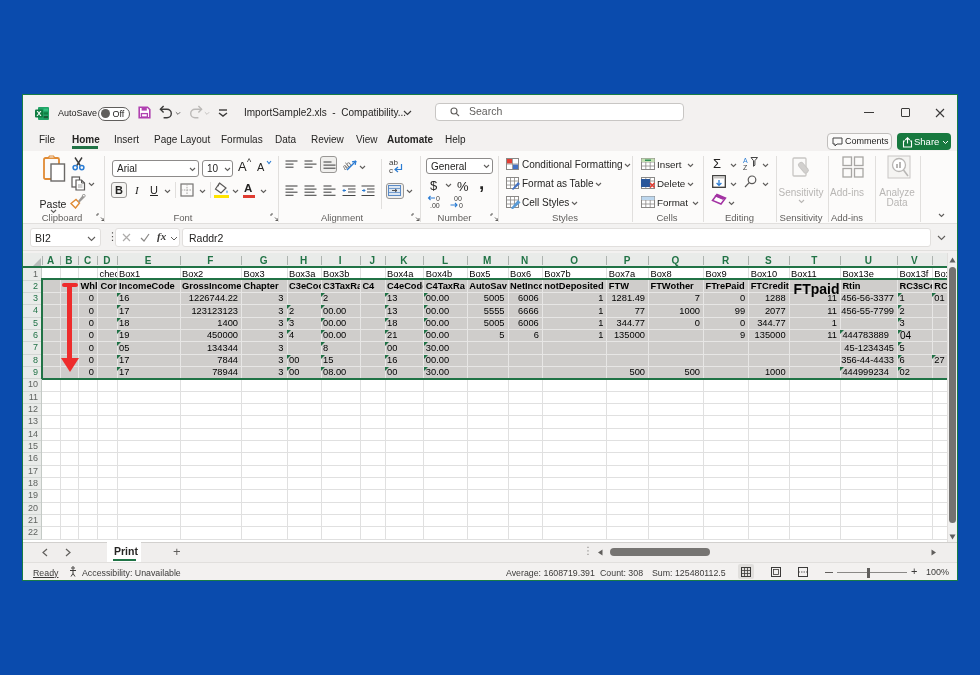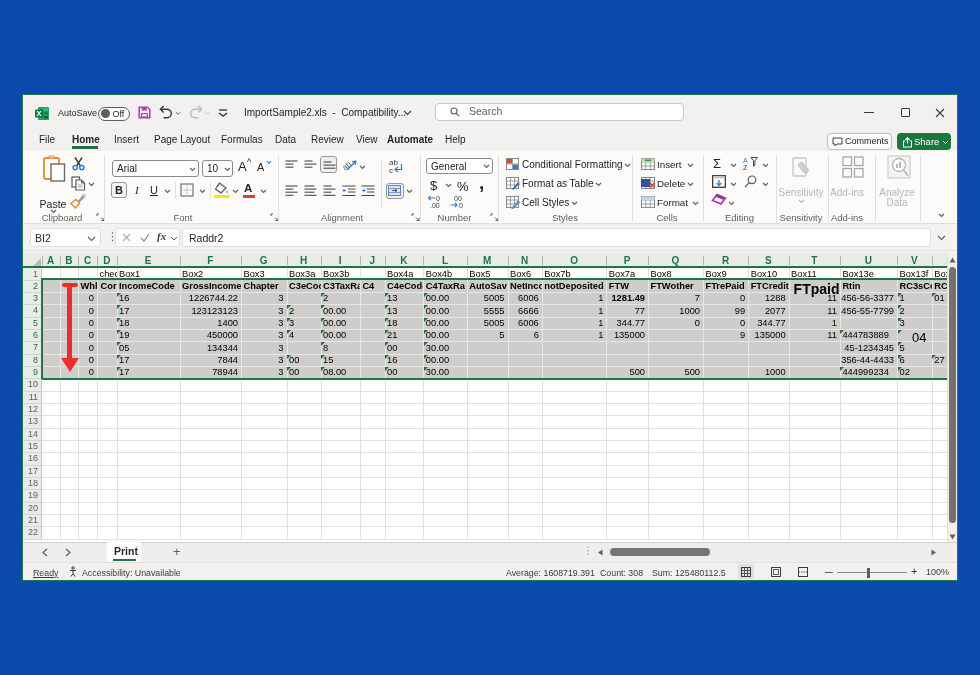--- a/index.html
+++ b/index.html
@@ -641,21 +641,21 @@
 <div class="txt" style="left:218px;top:198.36px;width:45.50px;padding-right:3px;text-align:right;font-size:9.3px;font-weight:400;color:#000;overflow:hidden">3</div>
 <div class="txt" style="left:297.5px;top:198.36px;width:39.40px;padding-left:2.5px;text-align:left;font-size:9.3px;font-weight:400;color:#000;overflow:hidden">2</div>
 <div class="abs" style="left:298.0px;top:198.16px;width:0;height:0;border-top:4px solid #1f7145;border-right:4px solid transparent"></div>
 <div class="txt" style="left:361.6px;top:198.36px;width:38.70px;padding-left:2.5px;text-align:left;font-size:9.3px;font-weight:400;color:#000;overflow:hidden">13</div>
 <div class="abs" style="left:362.1px;top:198.16px;width:0;height:0;border-top:4px solid #1f7145;border-right:4px solid transparent"></div>
 <div class="txt" style="left:400.3px;top:198.36px;width:43.40px;padding-left:2.5px;text-align:left;font-size:9.3px;font-weight:400;color:#000;overflow:hidden">00.00</div>
 <div class="abs" style="left:400.8px;top:198.16px;width:0;height:0;border-top:4px solid #1f7145;border-right:4px solid transparent"></div>
 <div class="txt" style="left:443.7px;top:198.36px;width:40.80px;padding-right:3px;text-align:right;font-size:9.3px;font-weight:400;color:#000;overflow:hidden">5005</div>
 <div class="txt" style="left:484.5px;top:198.36px;width:34.30px;padding-right:3px;text-align:right;font-size:9.3px;font-weight:400;color:#000;overflow:hidden">6006</div>
 <div class="txt" style="left:518.8px;top:198.36px;width:64.50px;padding-right:3px;text-align:right;font-size:9.3px;font-weight:400;color:#000;overflow:hidden">1</div>
-<div class="txt" style="left:583.3px;top:198.36px;width:41.70px;padding-right:3px;text-align:right;font-size:9.3px;font-weight:700;color:#000;overflow:hidden">1281.49</div>
+<div class="txt" style="left:583.3px;top:198.36px;width:41.70px;padding-right:3px;text-align:right;font-size:9.3px;font-weight:400;color:#000;overflow:hidden">1281.49</div>
 <div class="txt" style="left:625.0px;top:198.36px;width:55.00px;padding-right:3px;text-align:right;font-size:9.3px;font-weight:400;color:#000;overflow:hidden">7</div>
 <div class="txt" style="left:680.0px;top:198.36px;width:45.20px;padding-right:3px;text-align:right;font-size:9.3px;font-weight:400;color:#000;overflow:hidden">0</div>
 <div class="txt" style="left:725.2px;top:198.36px;width:40.40px;padding-right:3px;text-align:right;font-size:9.3px;font-weight:400;color:#000;overflow:hidden">1288</div>
 <div class="txt" style="left:765.6px;top:198.36px;width:51.30px;padding-right:3px;text-align:right;font-size:9.3px;font-weight:400;color:#000;overflow:hidden">11</div>
 <div class="txt" style="left:816.9px;top:198.36px;width:57.10px;padding-right:3px;text-align:right;font-size:9.3px;font-weight:400;color:#000;overflow:hidden">456-56-3377</div>
 <div class="txt" style="left:874.0px;top:198.36px;width:34.80px;padding-left:2.5px;text-align:left;font-size:9.3px;font-weight:400;color:#000;overflow:hidden">1</div>
 <div class="abs" style="left:874.5px;top:198.16px;width:0;height:0;border-top:4px solid #1f7145;border-right:4px solid transparent"></div>
 <div class="txt" style="left:908.8px;top:198.36px;width:15.20px;padding-left:2.5px;text-align:left;font-size:9.3px;font-weight:400;color:#000;overflow:hidden">01</div>
 <div class="abs" style="left:909.3px;top:198.16px;width:0;height:0;border-top:4px solid #1f7145;border-right:4px solid transparent"></div>
 <div class="txt" style="left:55px;top:210.69px;width:19.00px;padding-right:3px;text-align:right;font-size:9.3px;font-weight:400;color:#000;overflow:hidden">0</div>
@@ -720,21 +720,21 @@
 <div class="abs" style="left:400.8px;top:235.15px;width:0;height:0;border-top:4px solid #1f7145;border-right:4px solid transparent"></div>
 <div class="txt" style="left:443.7px;top:235.35px;width:40.80px;padding-right:3px;text-align:right;font-size:9.3px;font-weight:400;color:#000;overflow:hidden">5</div>
 <div class="txt" style="left:484.5px;top:235.35px;width:34.30px;padding-right:3px;text-align:right;font-size:9.3px;font-weight:400;color:#000;overflow:hidden">6</div>
 <div class="txt" style="left:518.8px;top:235.35px;width:64.50px;padding-right:3px;text-align:right;font-size:9.3px;font-weight:400;color:#000;overflow:hidden">1</div>
 <div class="txt" style="left:583.3px;top:235.35px;width:41.70px;padding-right:3px;text-align:right;font-size:9.3px;font-weight:400;color:#000;overflow:hidden">135000</div>
 <div class="txt" style="left:680.0px;top:235.35px;width:45.20px;padding-right:3px;text-align:right;font-size:9.3px;font-weight:400;color:#000;overflow:hidden">9</div>
 <div class="txt" style="left:725.2px;top:235.35px;width:40.40px;padding-right:3px;text-align:right;font-size:9.3px;font-weight:400;color:#000;overflow:hidden">135000</div>
 <div class="txt" style="left:765.6px;top:235.35px;width:51.30px;padding-right:3px;text-align:right;font-size:9.3px;font-weight:400;color:#000;overflow:hidden">11</div>
 <div class="txt" style="left:816.9px;top:235.35px;width:57.10px;padding-left:2.5px;text-align:left;font-size:9.3px;font-weight:400;color:#000;overflow:hidden">444783889</div>
 <div class="abs" style="left:817.4px;top:235.15px;width:0;height:0;border-top:4px solid #1f7145;border-right:4px solid transparent"></div>
-<div class="txt" style="left:874.0px;top:235.35px;width:34.80px;padding-left:15px;text-align:left;font-size:13px;font-weight:400;color:#000;overflow:hidden">04</div>
+<div class="txt" style="left:874.0px;top:235.35px;width:34.80px;padding-left:3px;text-align:left;font-size:10px;font-weight:400;color:#000;overflow:hidden">04</div>
 <div class="abs" style="left:874.5px;top:235.15px;width:0;height:0;border-top:4px solid #1f7145;border-right:4px solid transparent"></div>
 <div class="txt" style="left:55px;top:247.68px;width:19.00px;padding-right:3px;text-align:right;font-size:9.3px;font-weight:400;color:#000;overflow:hidden">0</div>
 <div class="txt" style="left:93.5px;top:247.68px;width:63.10px;padding-left:2.5px;text-align:left;font-size:9.3px;font-weight:400;color:#000;overflow:hidden">05</div>
 <div class="abs" style="left:94.0px;top:247.48px;width:0;height:0;border-top:4px solid #1f7145;border-right:4px solid transparent"></div>
 <div class="txt" style="left:156.6px;top:247.68px;width:61.40px;padding-right:3px;text-align:right;font-size:9.3px;font-weight:400;color:#000;overflow:hidden">134344</div>
 <div class="txt" style="left:218px;top:247.68px;width:45.50px;padding-right:3px;text-align:right;font-size:9.3px;font-weight:400;color:#000;overflow:hidden">3</div>
 <div class="txt" style="left:297.5px;top:247.68px;width:39.40px;padding-left:2.5px;text-align:left;font-size:9.3px;font-weight:400;color:#000;overflow:hidden">8</div>
 <div class="abs" style="left:298.0px;top:247.48px;width:0;height:0;border-top:4px solid #1f7145;border-right:4px solid transparent"></div>
 <div class="txt" style="left:361.6px;top:247.68px;width:38.70px;padding-left:2.5px;text-align:left;font-size:9.3px;font-weight:400;color:#000;overflow:hidden">00</div>
 <div class="abs" style="left:362.1px;top:247.48px;width:0;height:0;border-top:4px solid #1f7145;border-right:4px solid transparent"></div>

